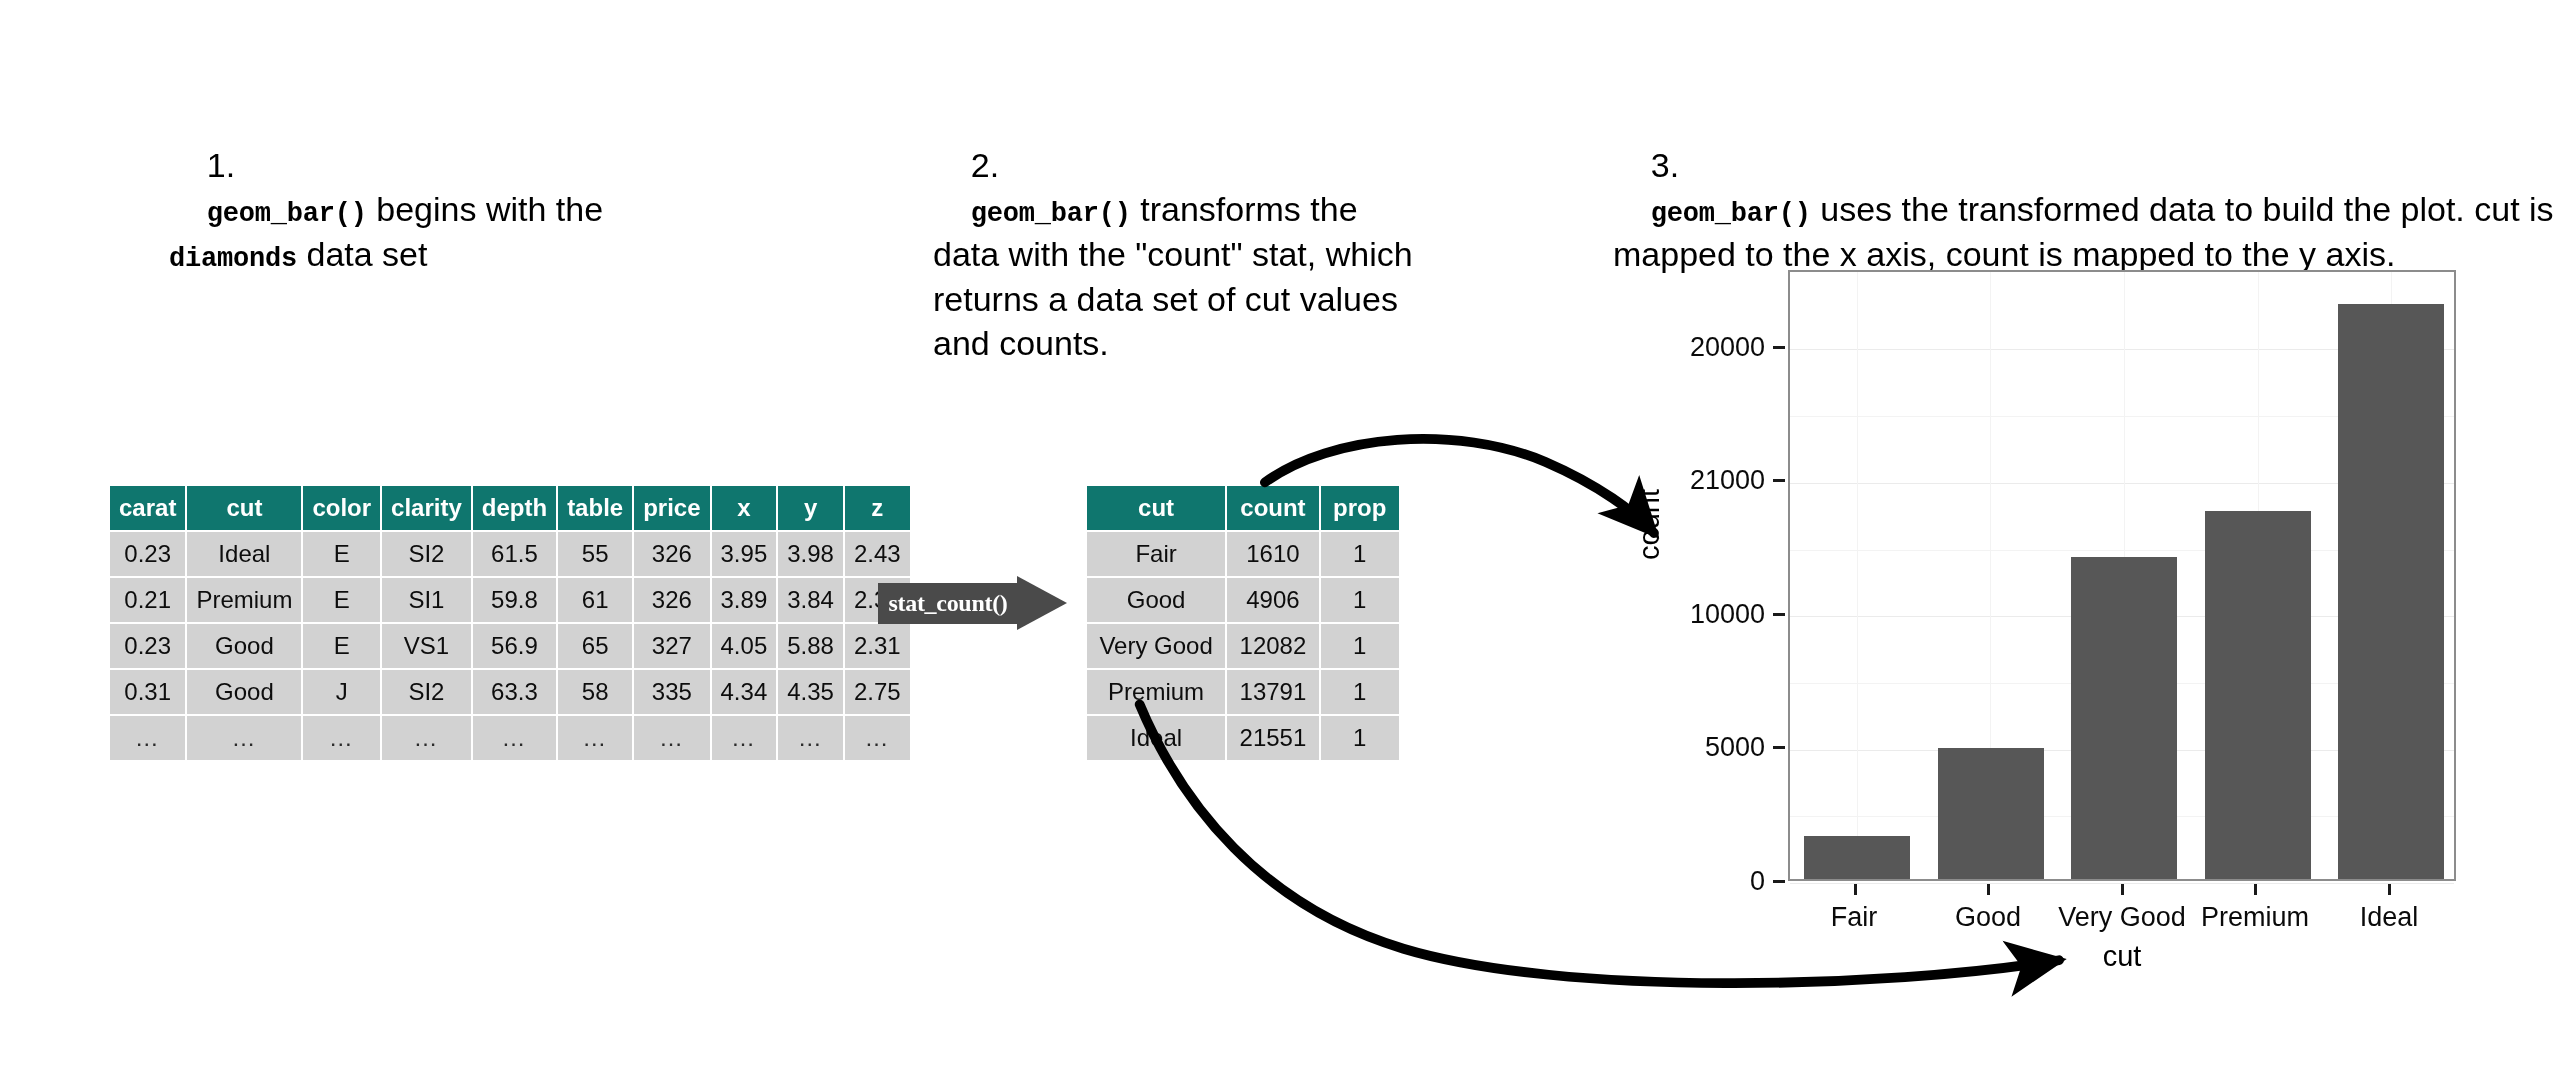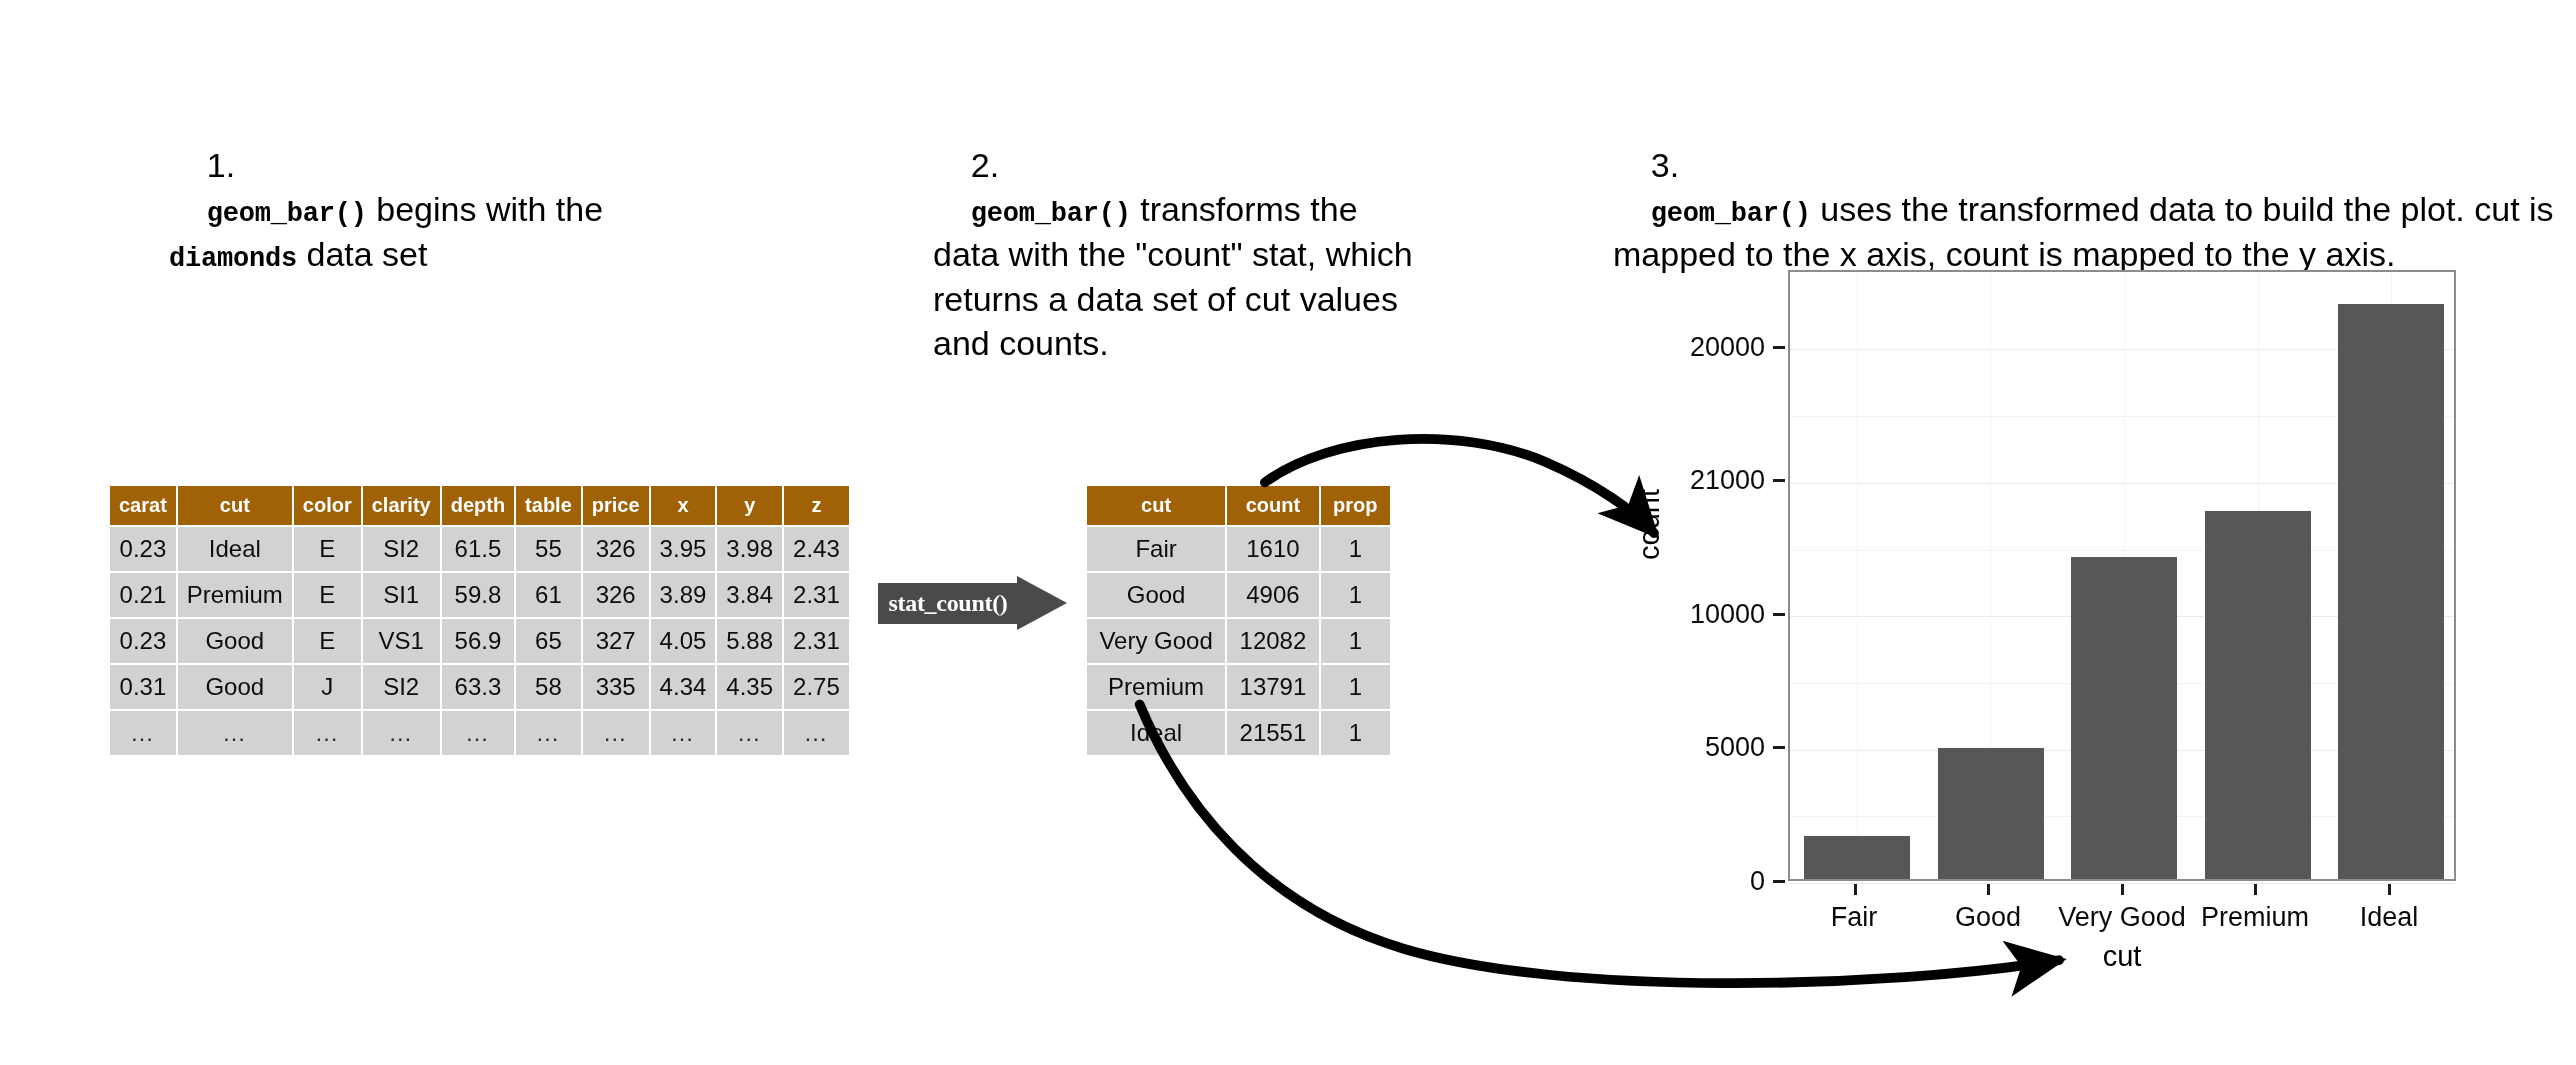--- a/index.html
+++ b/index.html
@@ -36,26 +36,26 @@
   
   .tbl{
     position:absolute;
     border-collapse:separate;
     border-spacing:2.7px;
     background:#ffffff;
     font-size:24px;
     color:#111111;
   }
   .tbl th{
-    background:#a16207;
+    background:#0f766e;
     color:#ffffff;
     font-weight:bold;
     text-align:center;
     padding:8px 9px;
-    font-size:20px;
+    font-size:24px;
     white-space:nowrap;
   }
   .tbl td{
     background:#d2d2d2;
     color:#0d0d0d;
     text-align:center;
     padding:8px 9px;
     font-weight:400;
     white-space:nowrap;
   }

